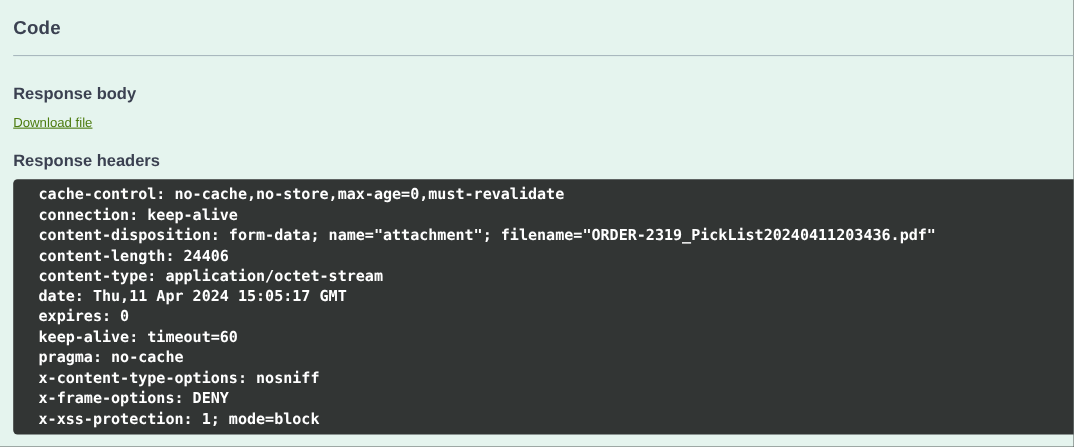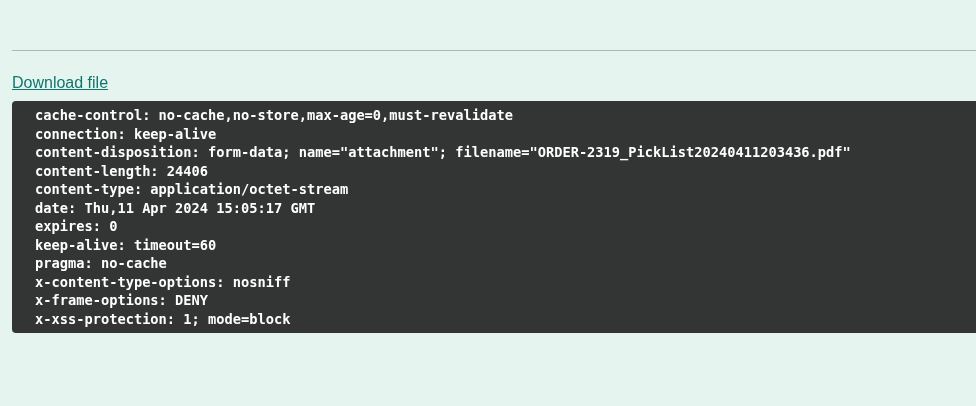--- a/index.html
+++ b/index.html
@@ -41,22 +41,22 @@
   .headers-label {
     margin: 11px 0 0 0;
     font-size: 15px;
     font-weight: bold;
     line-height: 17px;
   }
   .headers-label { margin-top: 16px; }
 
   .download-row { margin-top: 6px; line-height: 21px; }
   .download-link {
-    font-size: 16px;
-    color: #0f766e;
+    font-size: 12px;
+    color: #4d7c0f;
     text-decoration: underline;
     cursor: pointer;
   }
 
   .headers-block {
     margin: 8px -6px 0 0;
     padding: 5px 20px 5px 23px;
     background: #323534;
     color: #ffffff;
     border-radius: 4px;
@@ -67,30 +67,33 @@
     white-space: pre;
     overflow: hidden;
   }
 </style>
 </head>
 <body>
 
 <div class="responses-table">
 
   <div class="head-row">
+    <div class="col-code code-header">Code</div>
   </div>
 
   <div class="response-row">
 
     <div class="col-details">
+      <h5 class="body-label">Response body</h5>
 
       <div class="download-row">
         <a class="download-link" href="#">Download file</a>
       </div>
 
+      <h5 class="headers-label">Response headers</h5>
 
       <pre class="headers-block">cache-control: no-cache,no-store,max-age=0,must-revalidate
 connection: keep-alive
 content-disposition: form-data; name="attachment"; filename="ORDER-2319_PickList20240411203436.pdf"
 content-length: 24406
 content-type: application/octet-stream
 date: Thu,11 Apr 2024 15:05:17 GMT
 expires: 0
 keep-alive: timeout=60
 pragma: no-cache

